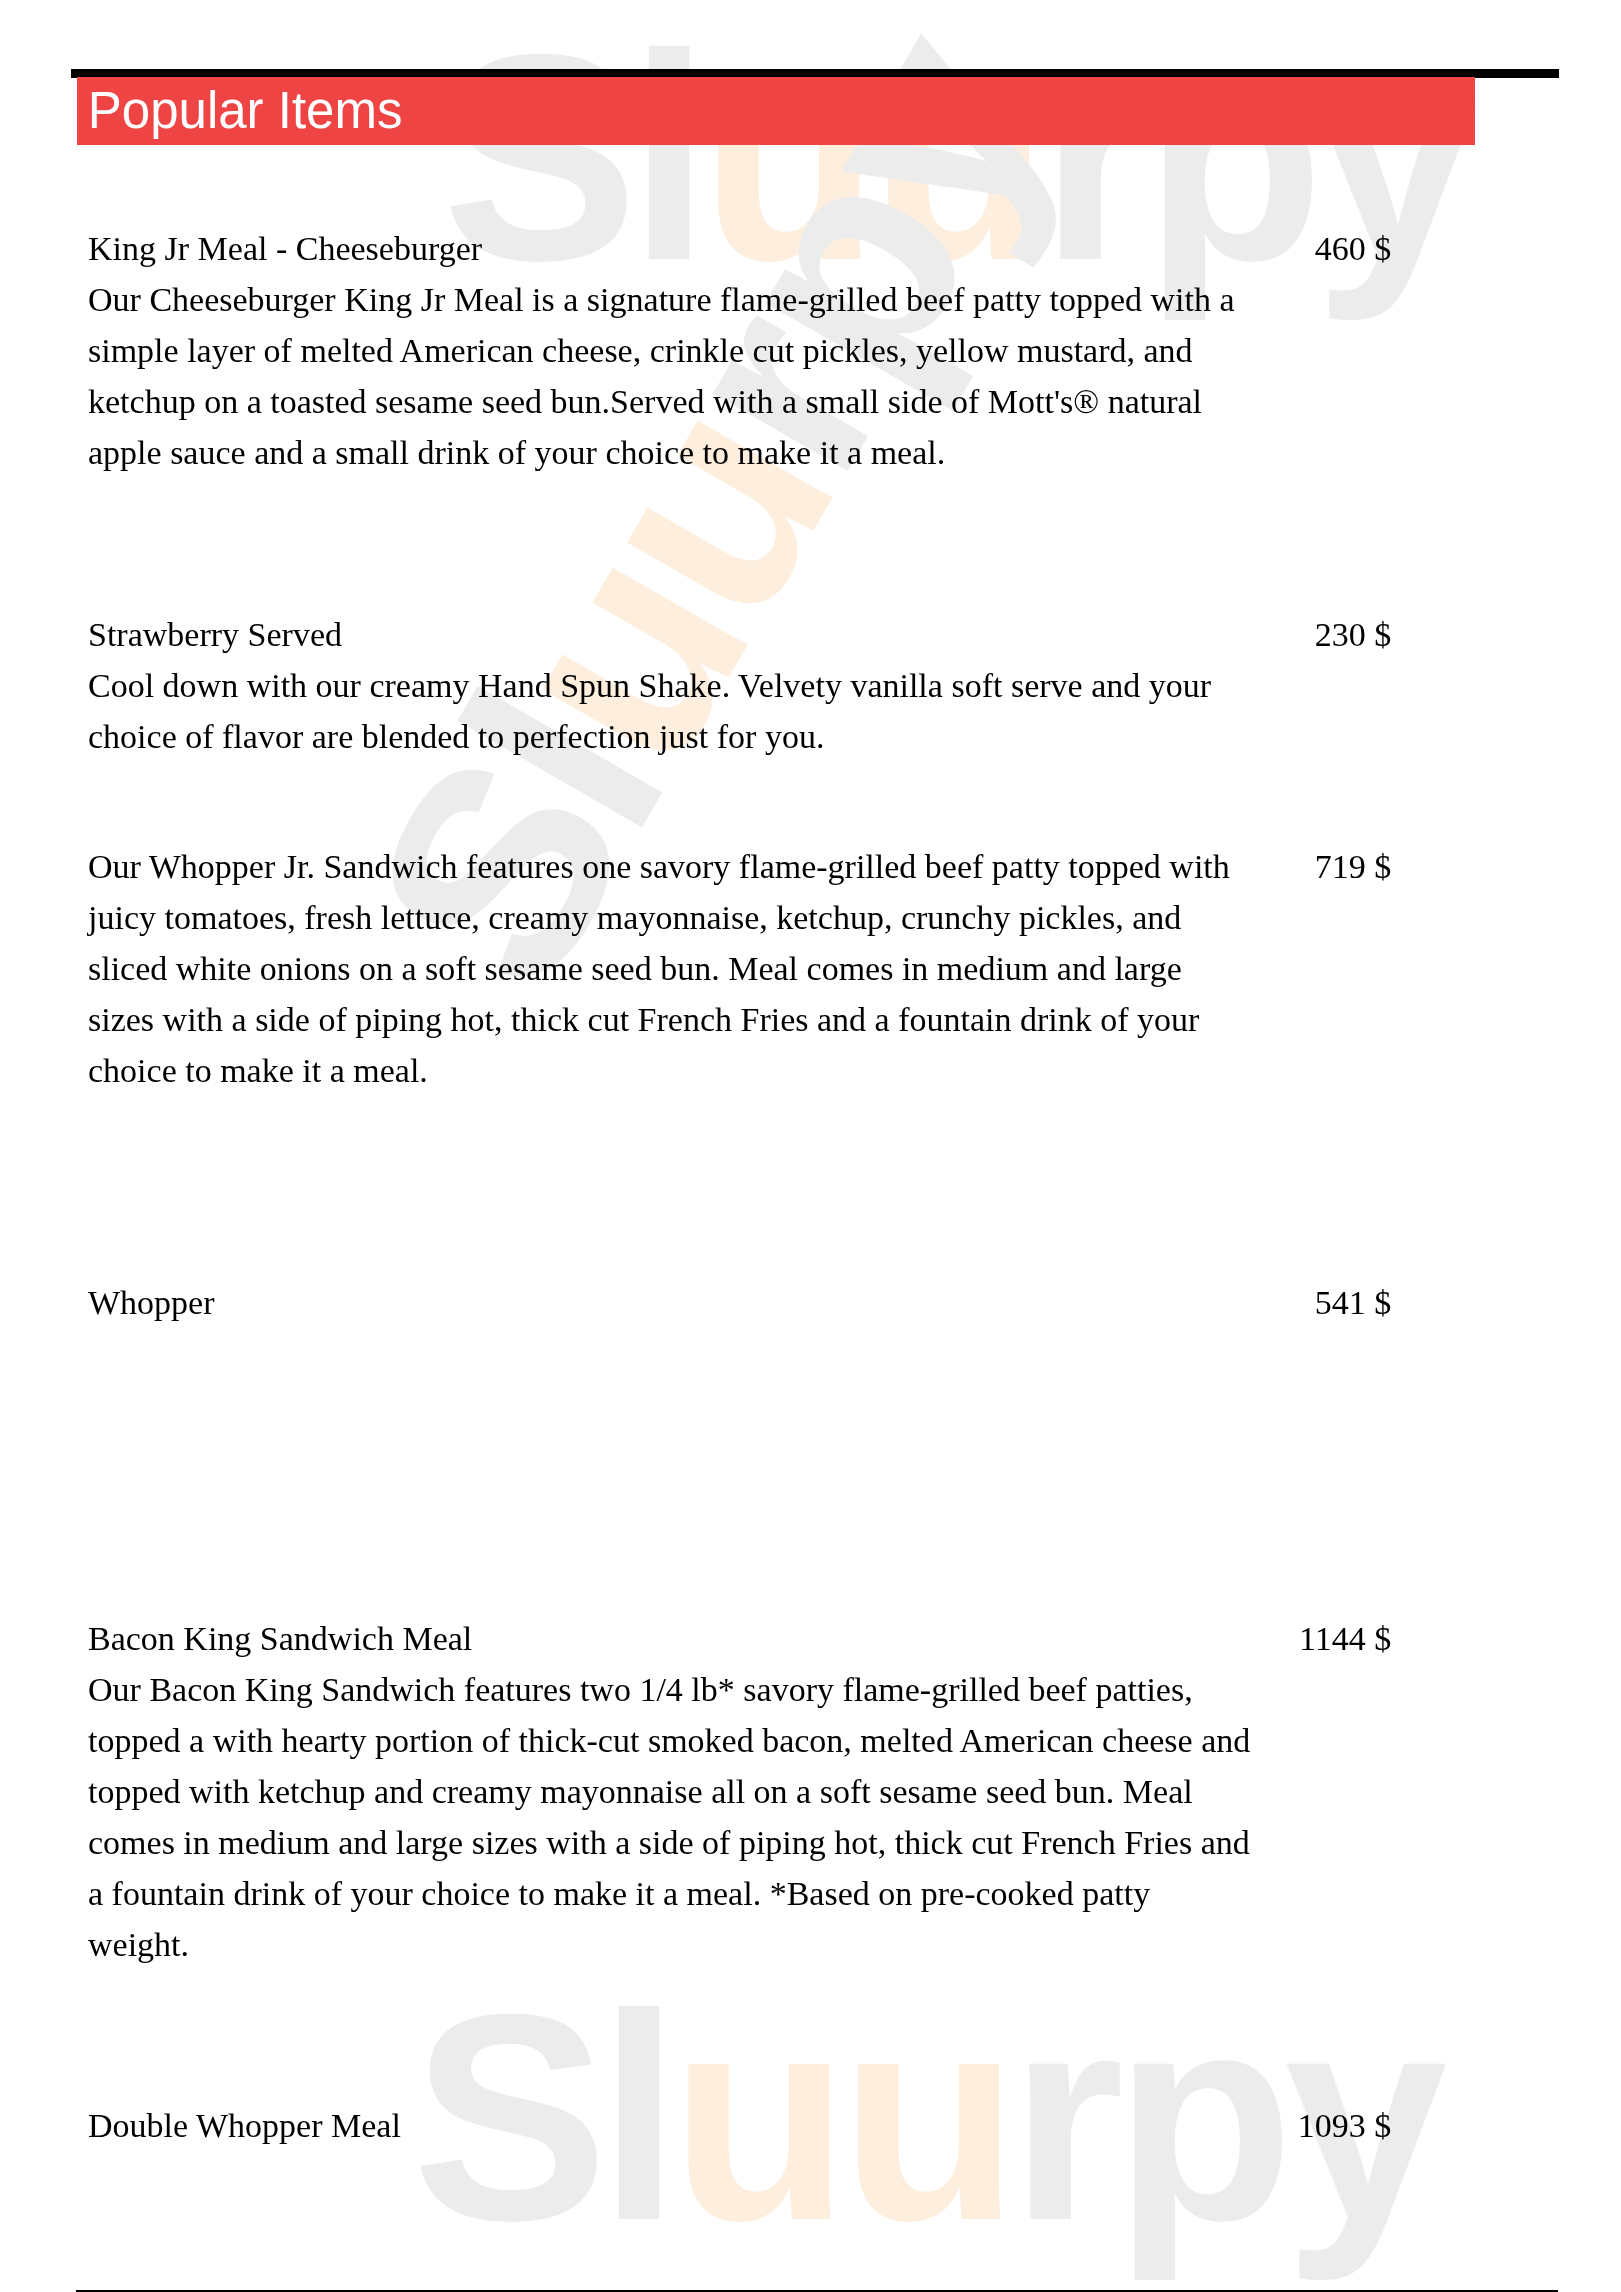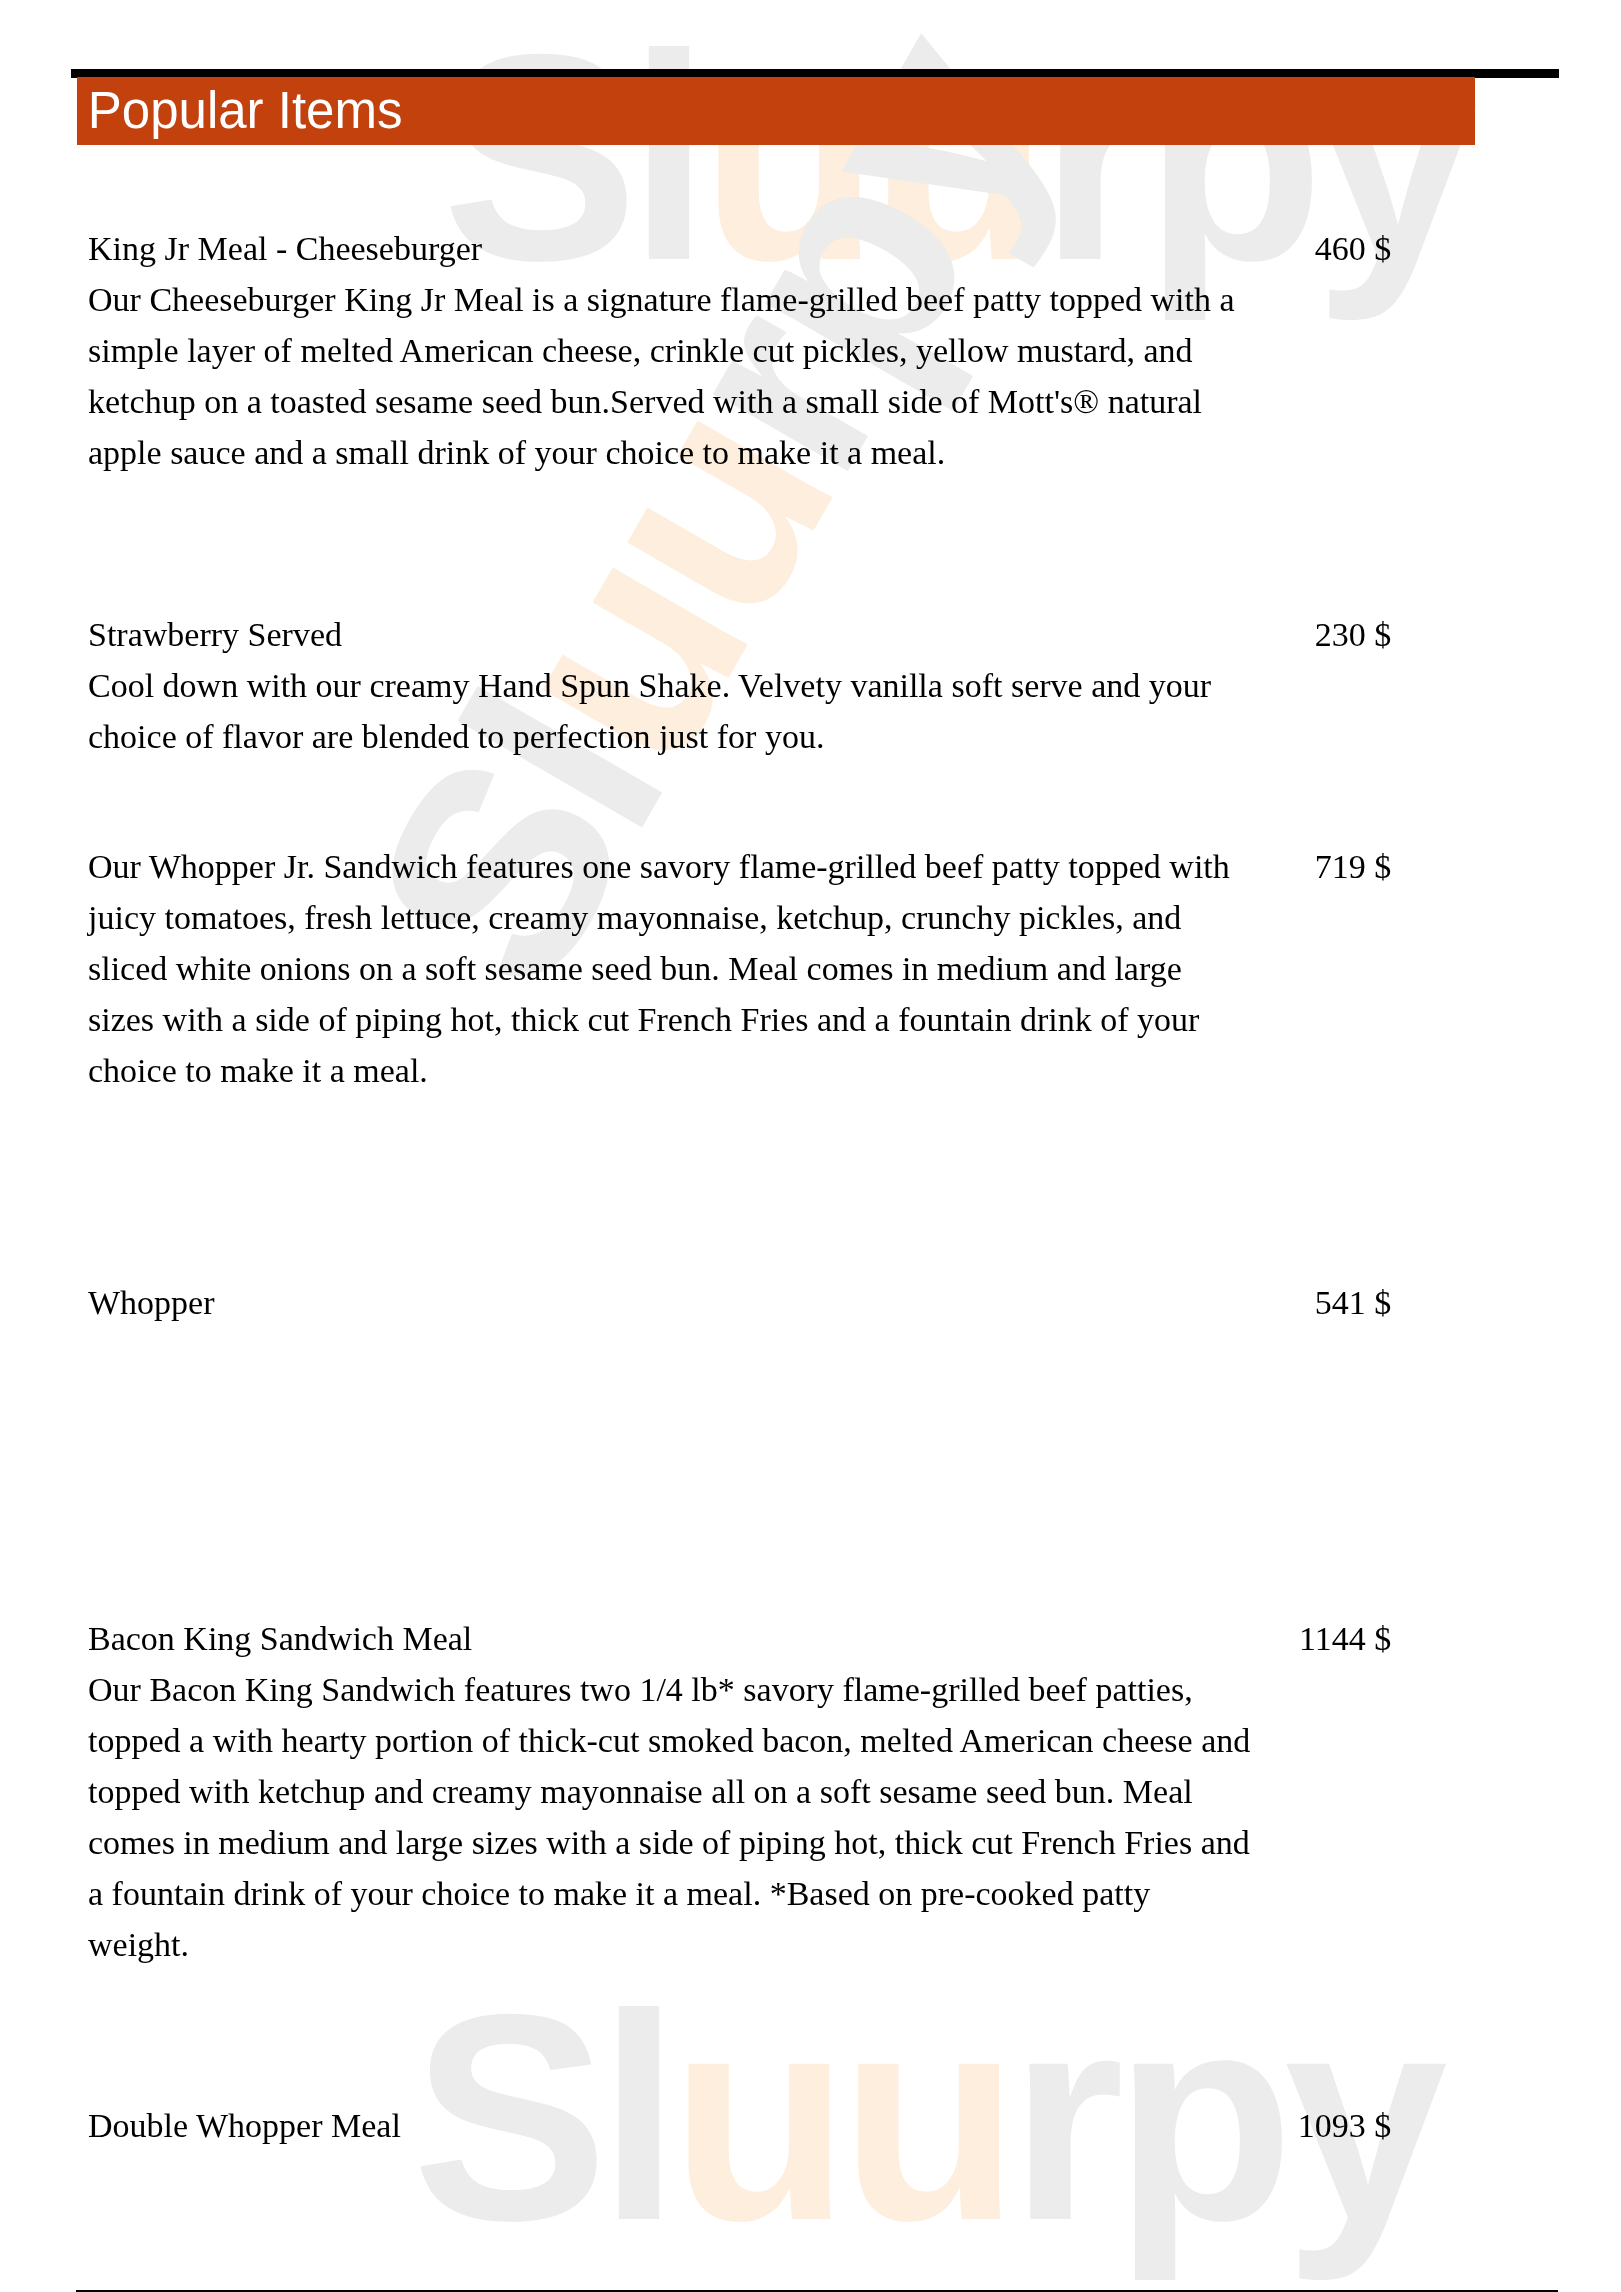--- a/index.html
+++ b/index.html
@@ -6,21 +6,21 @@
   body { width:1621px; height:2293px; position:relative; background:#ffffff; overflow:hidden;
          font-family:"Liberation Serif", serif; color:#000; }
   .wm { position:absolute; font-family:"Liberation Sans", sans-serif; font-weight:bold;
         font-size:294px; letter-spacing:-9.8px; line-height:1; pointer-events:none; white-space:nowrap; }
   .wm .g { color:#ececec; }
   .wm .o { color:#fdeedd; }
   .wm1 { left:442px; top:9.8px; }
   .wm2 { left:323px; top:882px; transform:rotate(-60deg); transform-origin:left top; font-size:294px; }
   .wm3 { left:412px; top:1970px; }
   .topbar { position:absolute; left:71px; top:69px; width:1488px; height:8.8px; background:#000; }
-  .header { position:absolute; left:77px; top:77px; width:1398px; height:68px; background:#c2410c; }
+  .header { position:absolute; left:77px; top:77px; width:1398px; height:68px; background:#ef4444; }
   .header-title { position:absolute; left:10.8px; top:3.9px; font-family:"Liberation Sans", sans-serif;
         font-size:51px; color:#ffffff; line-height:59px; }
   .item { position:absolute; left:88px; width:1313px; font-size:34px; line-height:51px;margin-top:35px; }
   .item-title { display:block; }
   .item-desc { display:block; width:1166px; }
   .item-price { position:absolute; right:9.8px; top:0; text-align:left; }
   .bottom-rule { position:absolute; left:76px; top:2290px; width:1482px; height:2px; background:#000; }
 </style>
 </head>
 <body>

